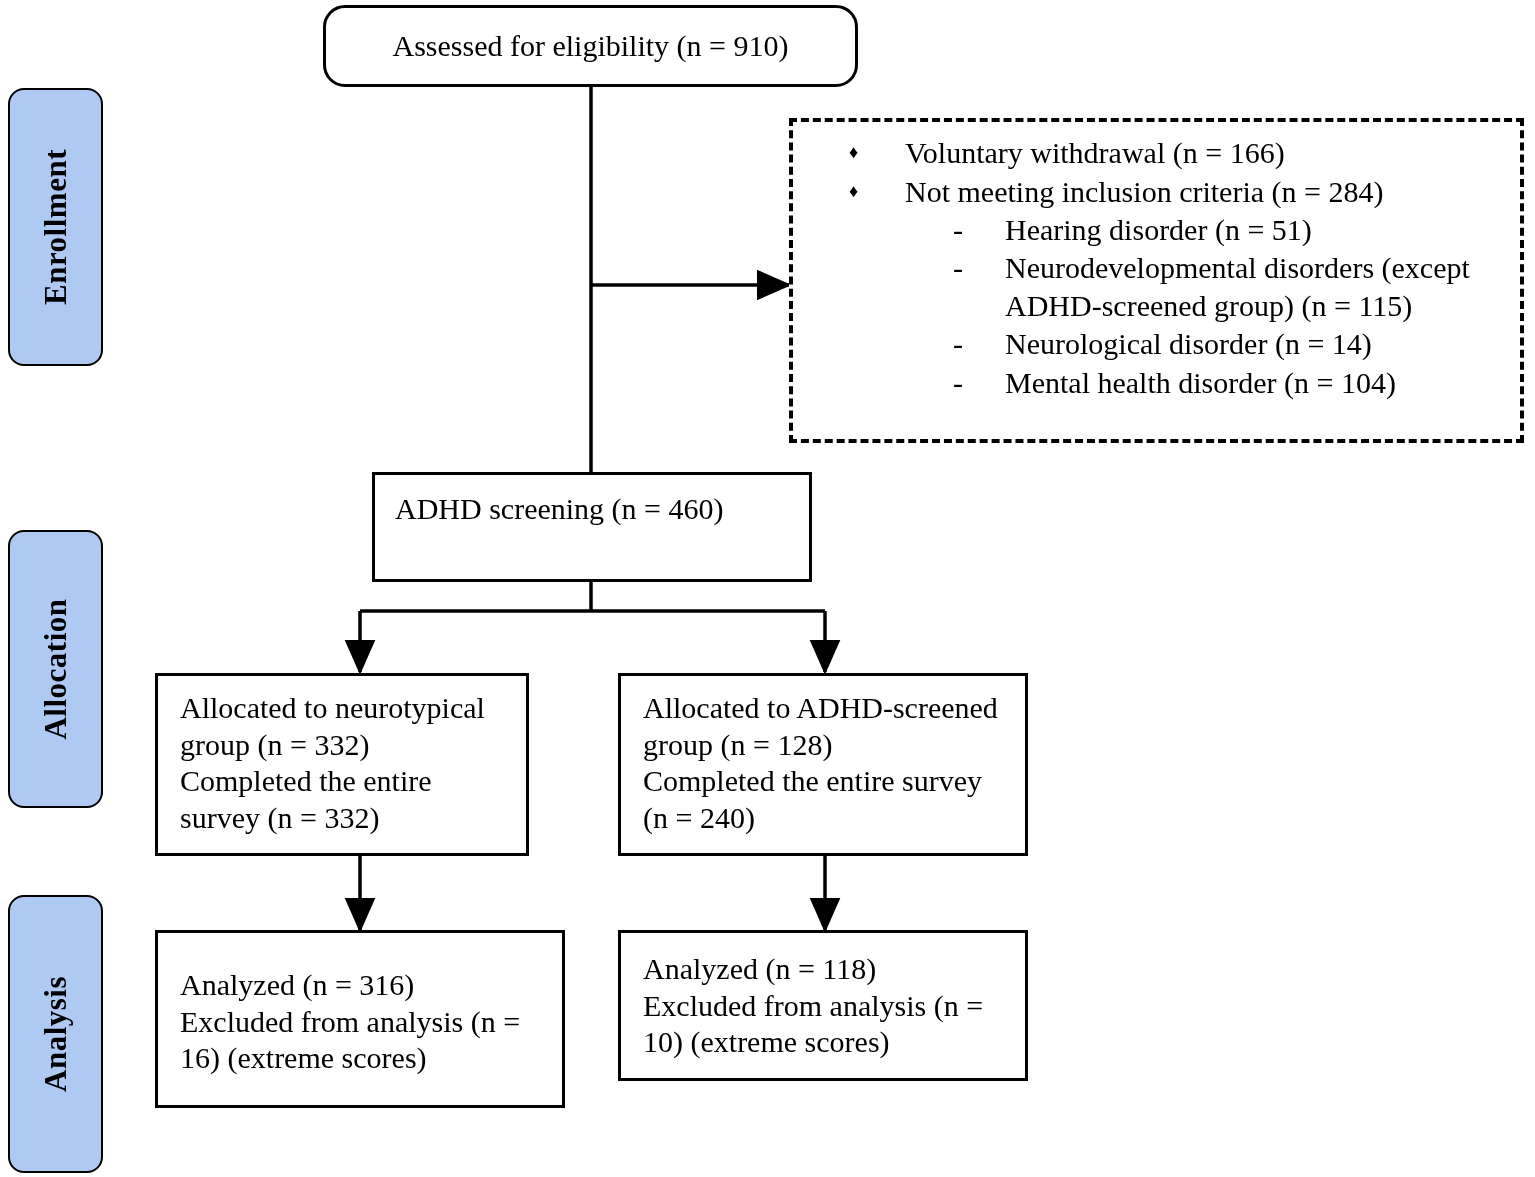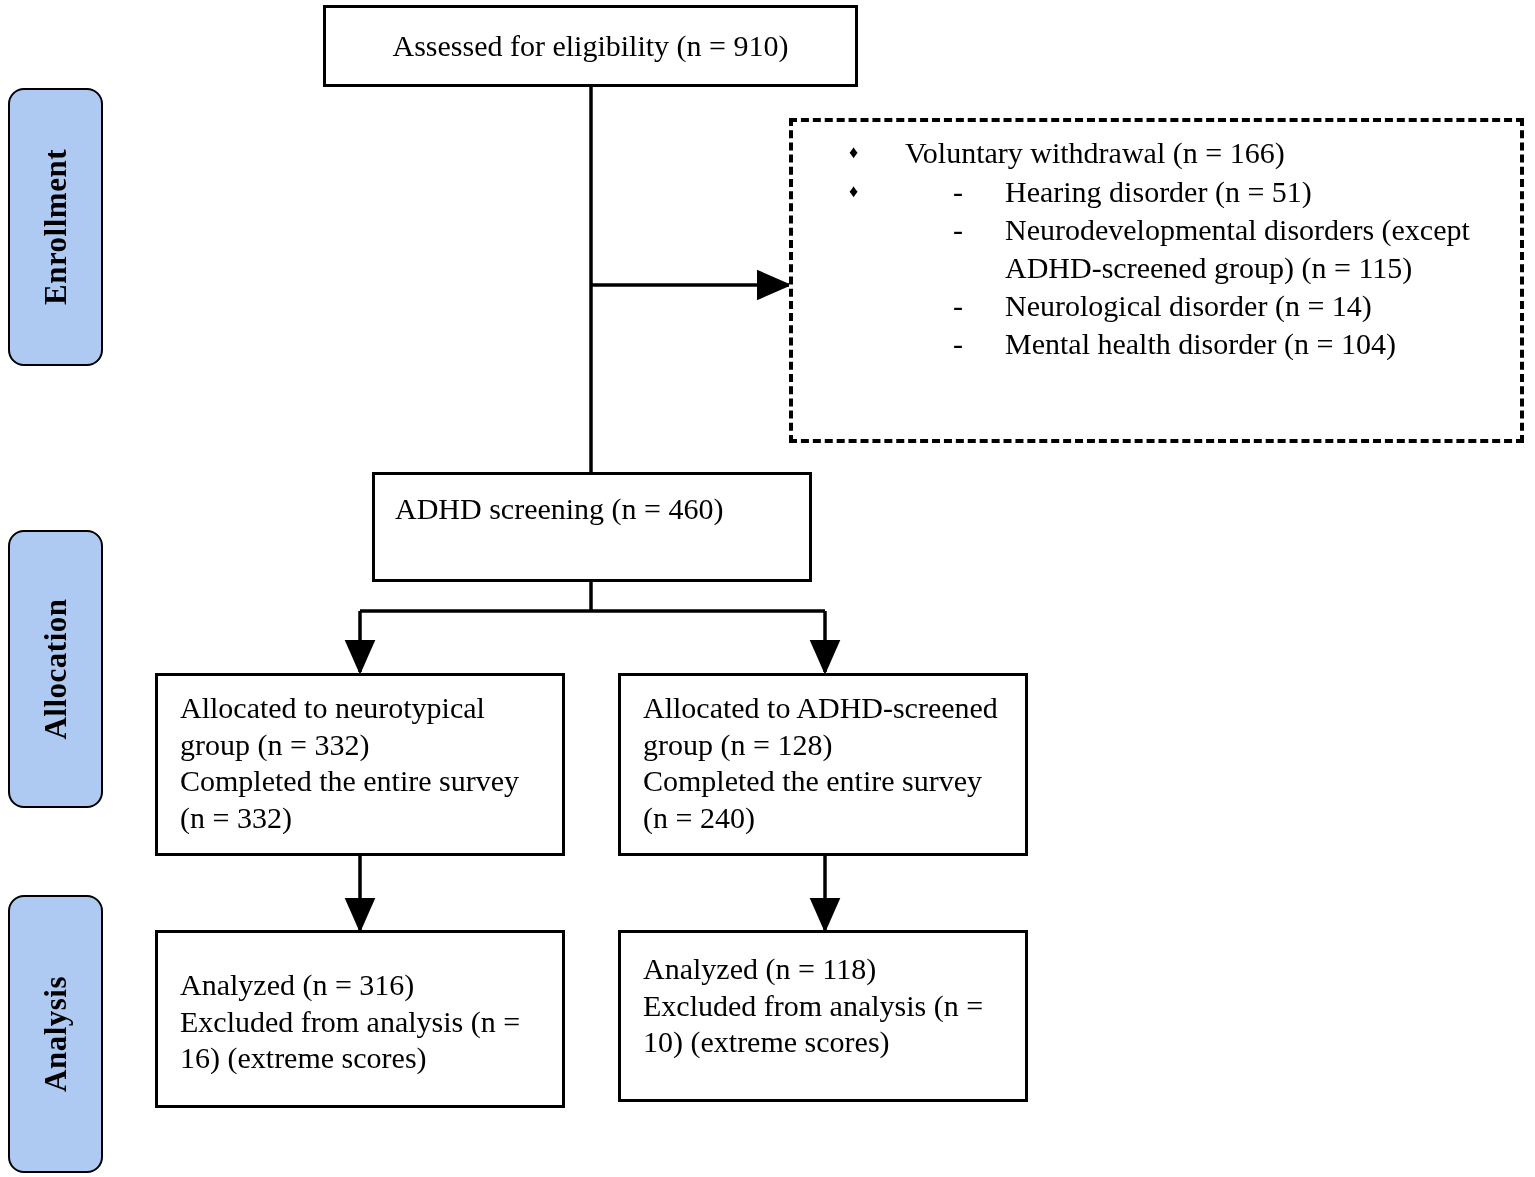--- a/index.html
+++ b/index.html
@@ -142,32 +142,33 @@
   </div>
 
   <div class="stage-label" style="left:8px; top:530px; width:95px; height:278px;">
     <span>Allocation</span>
   </div>
 
   <div class="stage-label" style="left:8px; top:895px; width:95px; height:278px;">
     <span>Analysis</span>
   </div>
 
-  <div class="node centered" style="left:323px; top:5px; width:535px; height:82px;">
+  <div class="node centered" style="left:323px; top:5px; width:535px; height:82px;border-radius:22px;">
     <p>Assessed for eligibility (n = 910)</p>
   </div>
 
   <div class="node-dashed pad" style="left:789px; top:118px; width:735px; height:325px; padding:12px 16px 10px 20px;">
     <ul class="excl-list">
       <li>
         <span class="bullet">♦</span>
         <span>Voluntary withdrawal (n = 166)</span>
       </li>
       <li>
         <span class="bullet">♦</span>
+        <span>Not meeting inclusion criteria (n = 284)</span>
         <ul class="sub-list">
           <li>
             <span class="dash">-</span>
             <span>Hearing disorder (n = 51)</span>
           </li>
           <li>
             <span class="dash">-</span>
             <span>Neurodevelopmental disorders (except ADHD-screened group) (n = 115)</span>
           </li>
           <li>
@@ -180,33 +181,33 @@
           </li>
         </ul>
       </li>
     </ul>
   </div>
 
   <div class="node" style="left:372px; top:472px; width:440px; height:110px; padding:16px 18px 0 20px;">
     <p>ADHD screening (n = 460)</p>
   </div>
 
-  <div class="node" style="left:155px; top:673px; width:410px; height:183px; padding:14px 16px 0 22px;">
+  <div class="node" style="left:155px; top:673px; width:374px; height:183px; padding:14px 16px 0 22px;">
     <p class="line1">Allocated to neurotypical group (n = 332)</p>
     <p>Completed the entire survey (n = 332)</p>
   </div>
 
   <div class="node" style="left:618px; top:673px; width:410px; height:183px; padding:14px 16px 0 22px;">
     <p class="line1">Allocated to ADHD-screened group (n = 128)</p>
     <p>Completed the entire survey (n = 240)</p>
   </div>
 
   <div class="node" style="left:155px; top:930px; width:410px; height:178px; padding:34px 16px 0 22px;">
     <p class="line1">Analyzed (n = 316)</p>
     <p>Excluded from analysis (n = 16) (extreme scores)</p>
   </div>
 
-  <div class="node" style="left:618px; top:930px; width:410px; height:172px; padding:18px 16px 0 22px;">
+  <div class="node" style="left:618px; top:930px; width:410px; height:151px; padding:18px 16px 0 22px;">
     <p class="line1">Analyzed (n = 118)</p>
     <p>Excluded from analysis (n = 10) (extreme scores)</p>
   </div>
 
 </div>
 
 </body></html>

